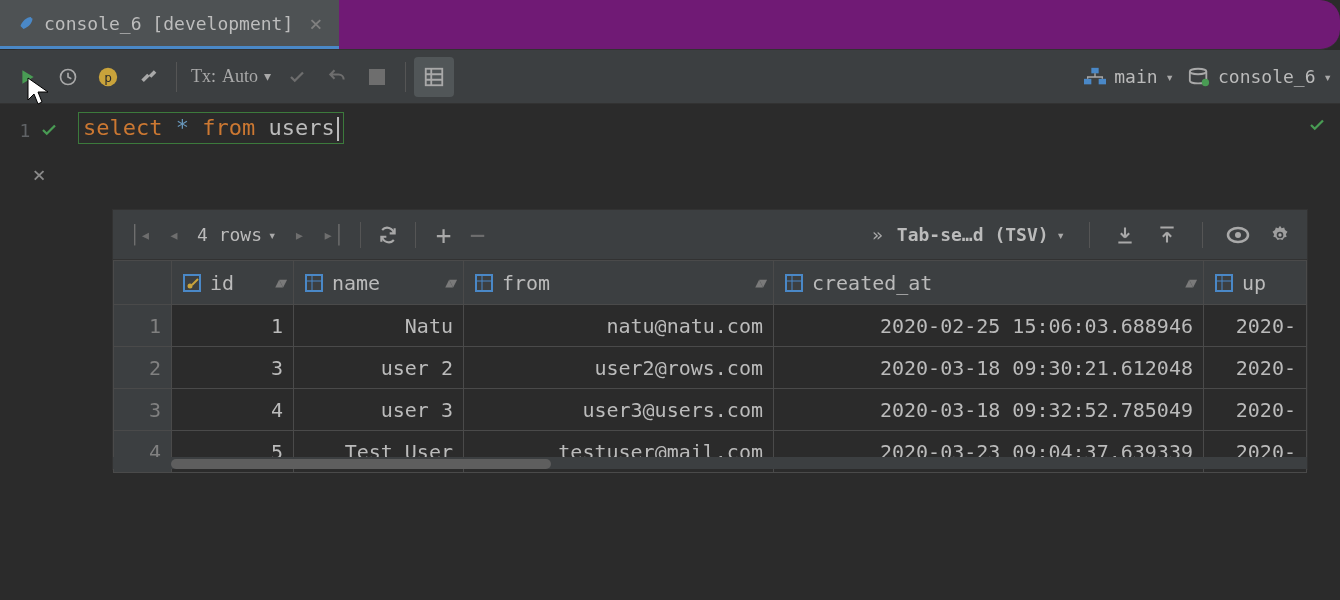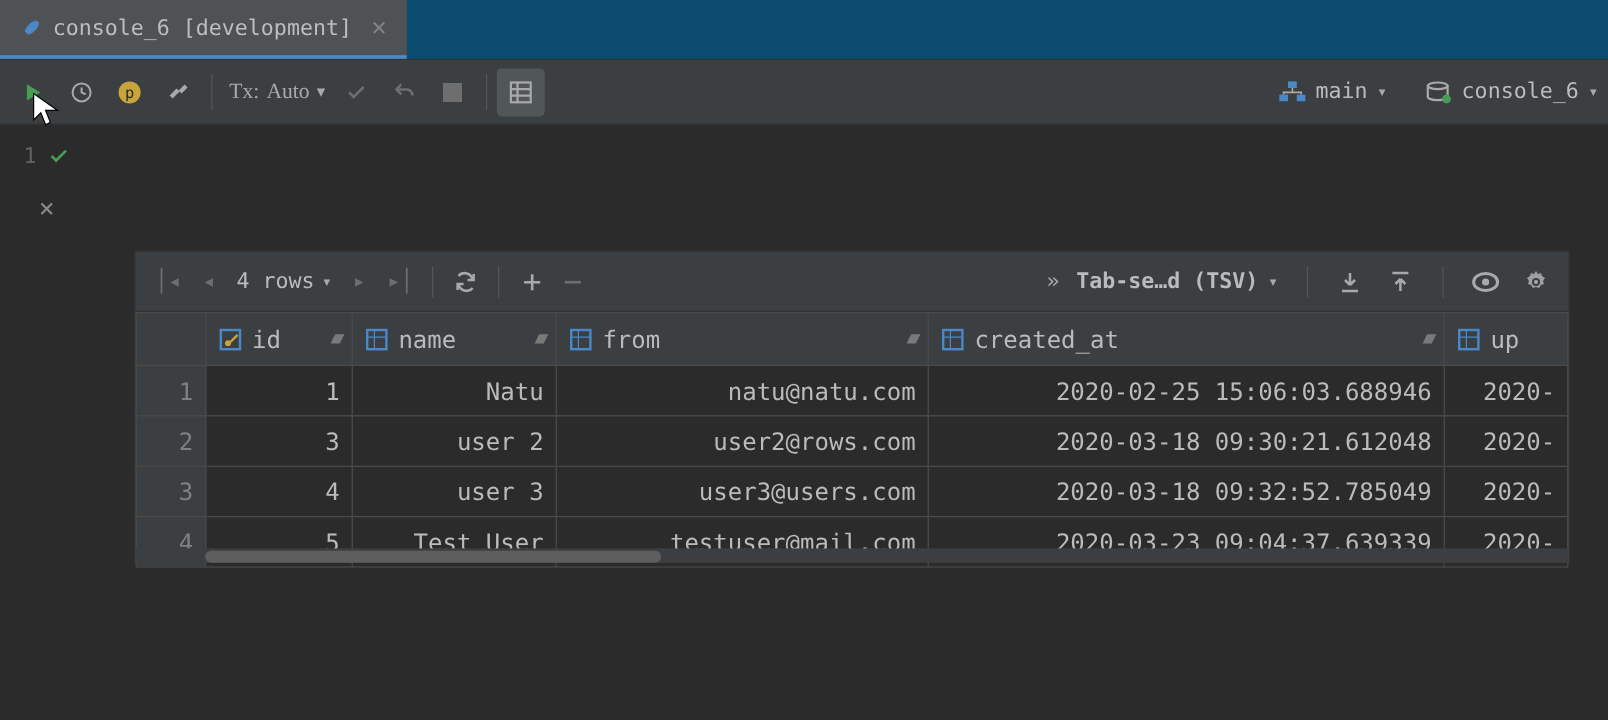--- a/index.html
+++ b/index.html
@@ -5,23 +5,24 @@
     * { box-sizing: border-box; margin: 0; padding: 0; }
     body {
       width: 1340px; height: 600px;
       background: #2b2b2b;
       font-family: 'Menlo','Consolas','DejaVu Sans Mono',monospace;
       color: #bbbbbb; font-size: 18px;
       overflow: hidden;
     }
     
     .file-tab-bar {
-      height: 50px; background: #0c4a6e;
+      height: 50px; background: #701a75;
       display: flex; align-items: stretch;
       border-bottom: 1px solid #323232;
+      border-radius: 20px;
     }
     .file-tab {
       display: flex; align-items: center; gap: 10px;
       padding: 0 16px; background: #4e5254;
       border-bottom: 3px solid #4a88c7;
       color: #bdbdbd;
     }
     .file-tab .feather { width: 18px; height: 18px; }
     .file-tab .close-x { color: #808080; font-size: 22px; padding-left: 6px; }
     
@@ -30,21 +31,21 @@
       display: flex; align-items: center; padding: 0 8px;
       border-bottom: 1px solid #323232;
     }
     .tb-btn {
       width: 40px; height: 40px; display:flex; align-items:center; justify-content:center;
       color:#a9a9a9; cursor:pointer;
     }
     .tb-btn.active-box { background:#515658; border-radius:4px; }
     .tb-sep { width:1px; height:30px; background:#555; margin:0 8px; }
     .tx-label { color:#a9a9a9; padding:0 6px; display:flex; align-items:center; gap:6px;font-family:Liberation Serif, serif; }
-    .tb-right { margin-left:auto; display:flex; align-items:center; gap:32px; }
+    .tb-right { margin-left:auto; display:flex; align-items:center; gap:14px; }
     .ds-label { display:flex; align-items:center; gap:8px; color:#bbbbbb; }
     .chev { font-size:14px; color:#a9a9a9; }
     
     .editor-row { display:flex; align-items:flex-start; }
     .gutter {
       width: 78px; padding-top:8px;
       display:flex; flex-direction:column; align-items:center;
     }
     .gutter-line { display:flex; align-items:center; gap:10px; color:#606366; height:36px; }
     .gutter-close { color:#8a8a8a; font-size:22px; margin-top:14px; }
@@ -200,20 +201,33 @@
   <div class="gutter">
     <div class="gutter-line">
       <span>1</span>
       <span>
         <svg width="18" height="18" viewBox="0 0 24 24">
             <path fill="none" stroke="#499c54" stroke-width="3" d="M4 12l5 5L20 6"></path>
           </svg>
       </span>
     </div>
     <span class="gutter-close">×</span>
+  </div>
+  <div class="code-area">
+    <span class="code-line">
+      <span class="kw">select</span>
+      <span class="star"> <span>*</span> </span>
+      <span class="kw">from</span>
+      <span> </span><span class="tbl">users</span><span class="caret"></span>
+    </span>
+    <span class="editor-right-check">
+      <svg width="18" height="18" viewBox="0 0 24 24">
+          <path fill="none" stroke="#499c54" stroke-width="3" d="M4 12l5 5L20 6"></path>
+        </svg>
+    </span>
   </div>
 </div>
 
 <div class="cursor-arrow">
   <svg width="26" height="32" viewBox="0 0 26 32">
       <path fill="#ffffff" stroke="#000" stroke-width="1" d="M2 2l0 22 6-6 4 10 4-2-4-10 10 0z"></path>
     </svg>
 </div>
 
 <div class="result-panel">

